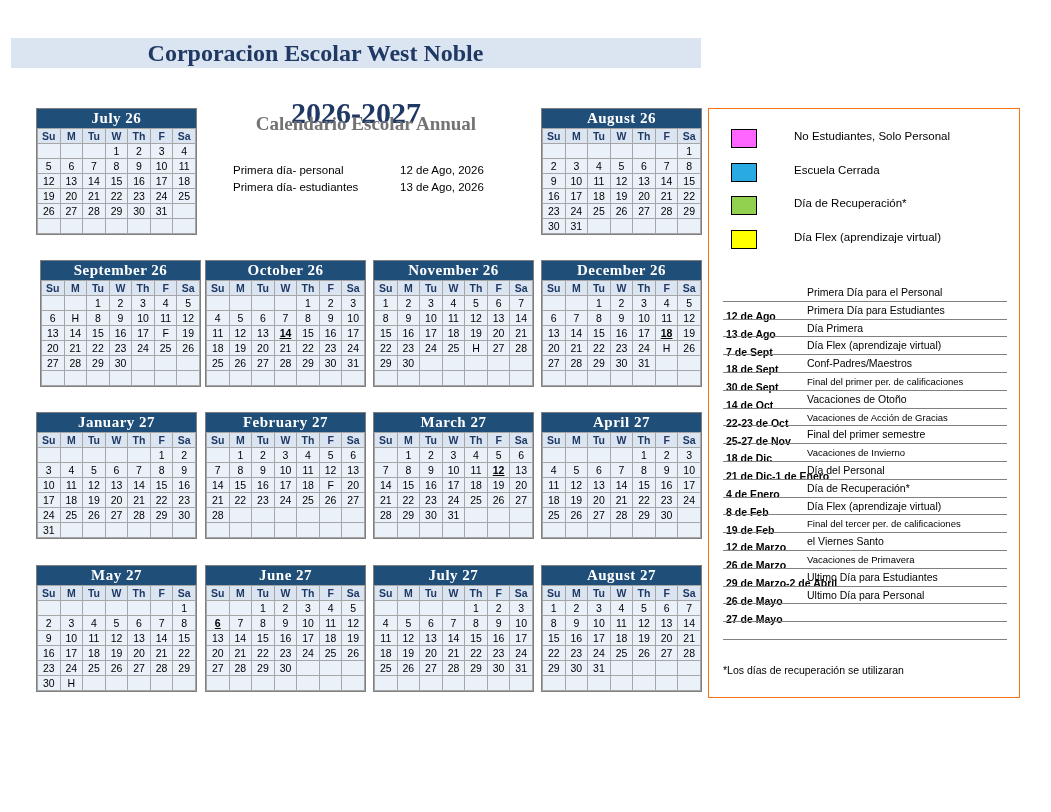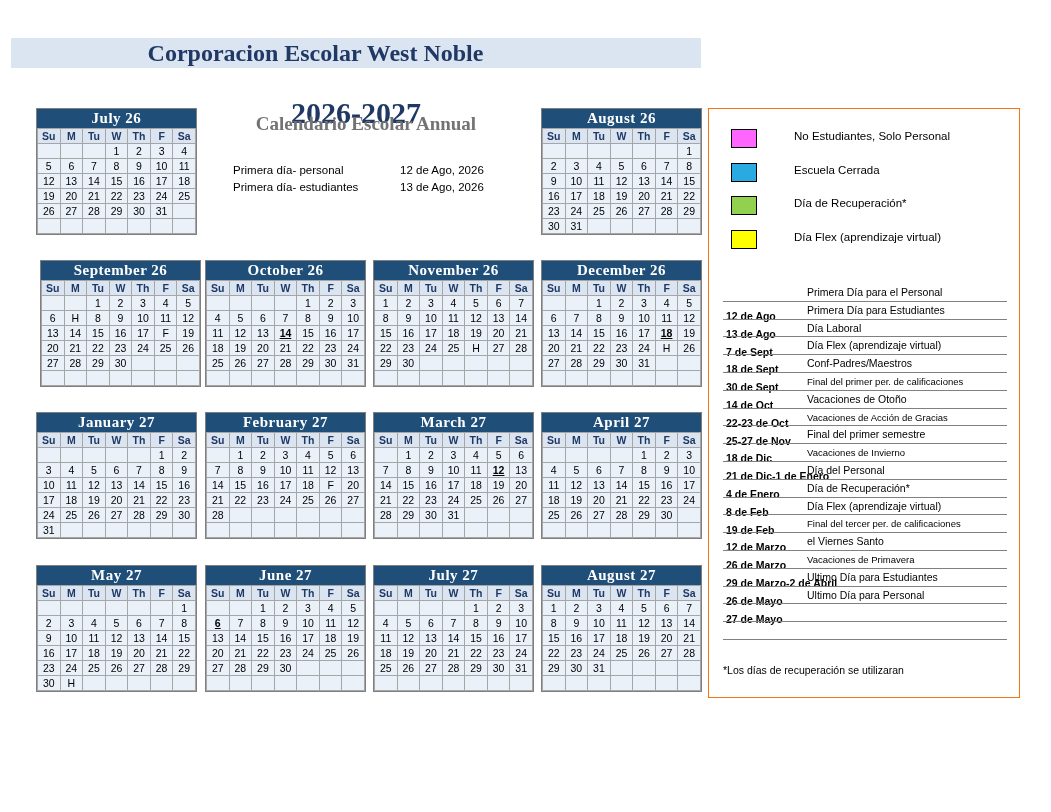--- a/index.html
+++ b/index.html
@@ -1179,21 +1179,21 @@
       <div class="date-row">
         <span class="d-date">12 de Ago</span>
         <span class="d-desc">Primera Día para el Personal</span>
       </div>
       <div class="date-row">
         <span class="d-date">13 de Ago</span>
         <span class="d-desc">Primera Día para Estudiantes</span>
       </div>
       <div class="date-row">
         <span class="d-date">7 de Sept</span>
-        <span class="d-desc">Día Laboral</span>
+        <span class="d-desc">Día Primera</span>
       </div>
       <div class="date-row">
         <span class="d-date">18 de Sept</span>
         <span class="d-desc">Día Flex (aprendizaje virtual)</span>
       </div>
       <div class="date-row">
         <span class="d-date">30 de Sept</span>
         <span class="d-desc">Conf-Padres/Maestros</span>
       </div>
       <div class="date-row small">

